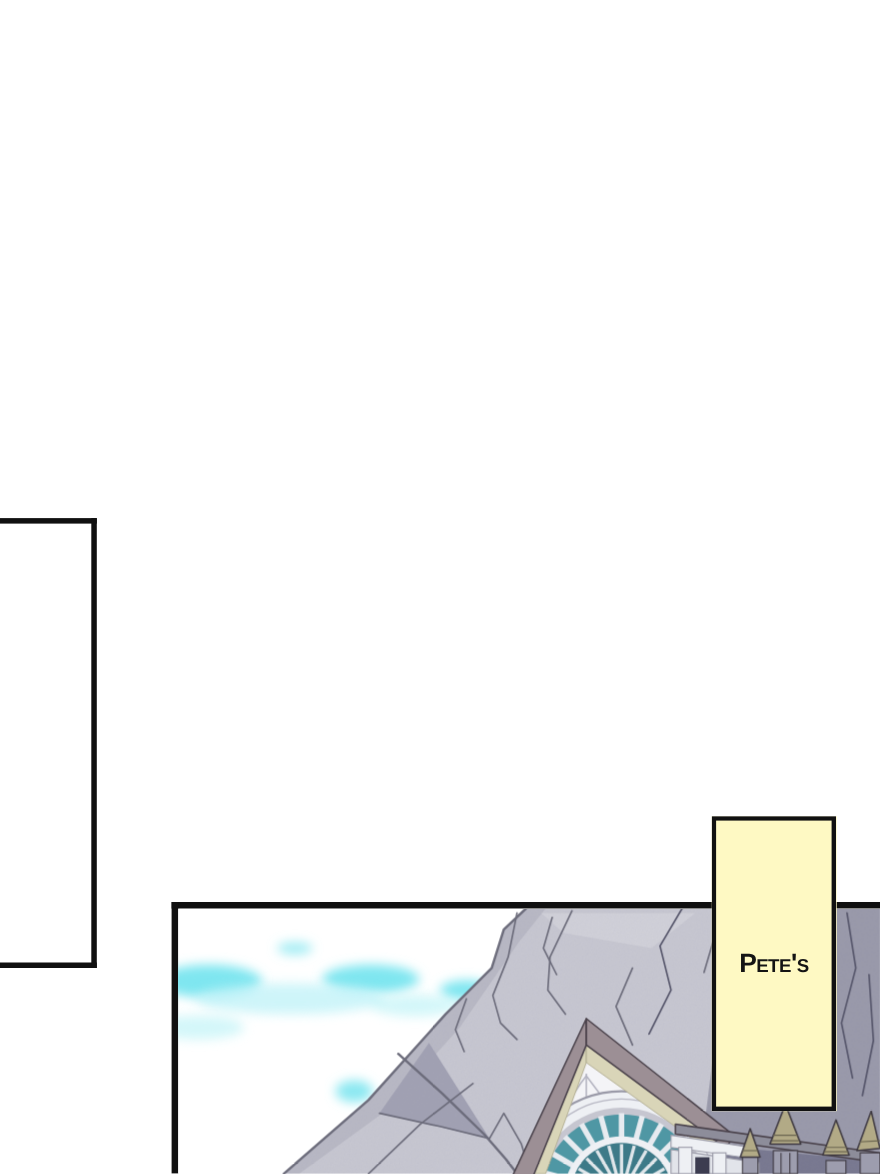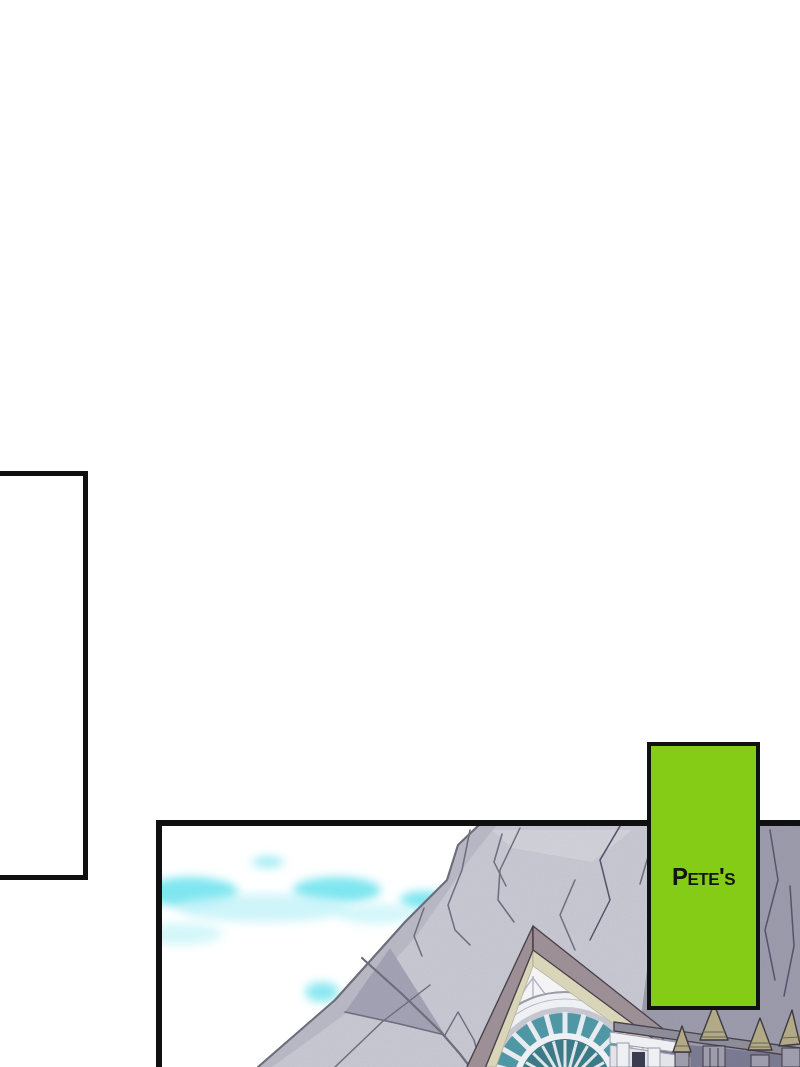--- a/index.html
+++ b/index.html
@@ -10,21 +10,21 @@
   #left-box{position:absolute;left:0;top:471px;width:88px;height:409px;box-sizing:border-box;
             background:#ffffff;border:5px solid #101010;border-left:none;}
 
   
   #bottom-panel{position:absolute;left:156px;top:820px;width:644px;height:247px;box-sizing:border-box;
                 background:#ffffff;border:6px solid #101010;border-right:none;border-bottom:none;}
   #scene{position:absolute;left:0;top:0;width:638px;height:241px;display:block;}
 
   
   #caption-box{position:absolute;left:647px;top:742px;width:113px;height:268px;box-sizing:border-box;
-               background:#84cc16;border:4px solid #111111;z-index:5;
+               background:#fef9c3;border:4px solid #111111;z-index:5;
                display:flex;align-items:center;justify-content:center;}
   .caption-line{font-family:"Liberation Sans",sans-serif;font-weight:bold;font-variant:small-caps;
                 font-size:24px;line-height:37px;color:#141414;letter-spacing:-0.5px;white-space:nowrap;}
 
   
   .sil{fill:none;stroke:#6d6d7c;stroke-width:2.2;stroke-linejoin:round;stroke-linecap:round;}
   .crack{fill:none;stroke:#6d6d7c;stroke-width:1.5;stroke-linecap:round;stroke-linejoin:round;}
   .crackd{fill:none;stroke:#55556a;stroke-width:1.5;stroke-linecap:round;stroke-linejoin:round;}
   .beam{stroke:#4a424b;stroke-width:1.4;stroke-linejoin:round;}
   .trim{stroke:#b1ac91;stroke-width:0.8;}

